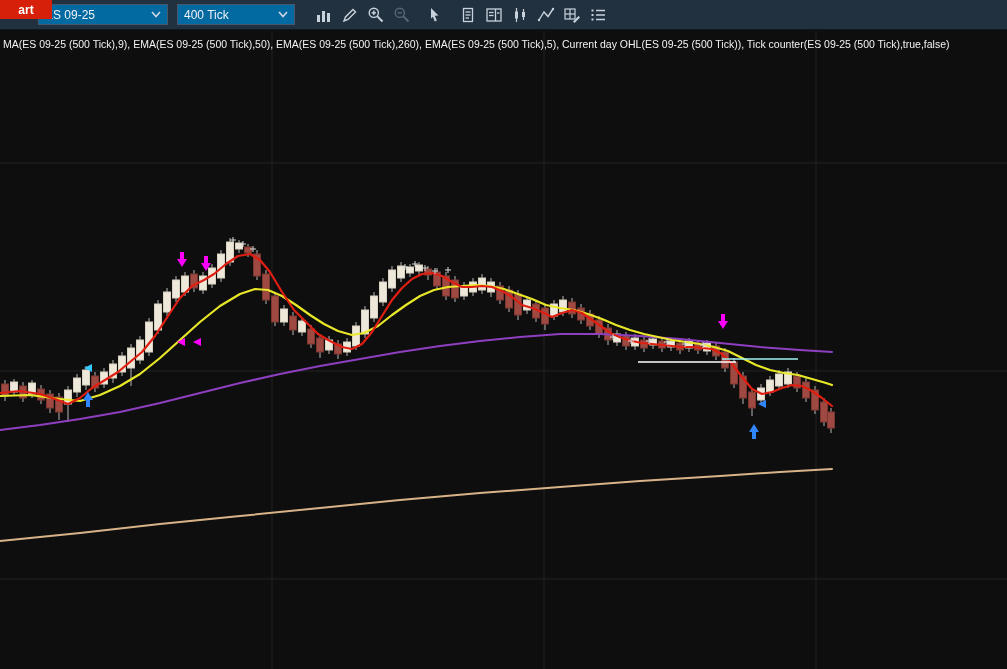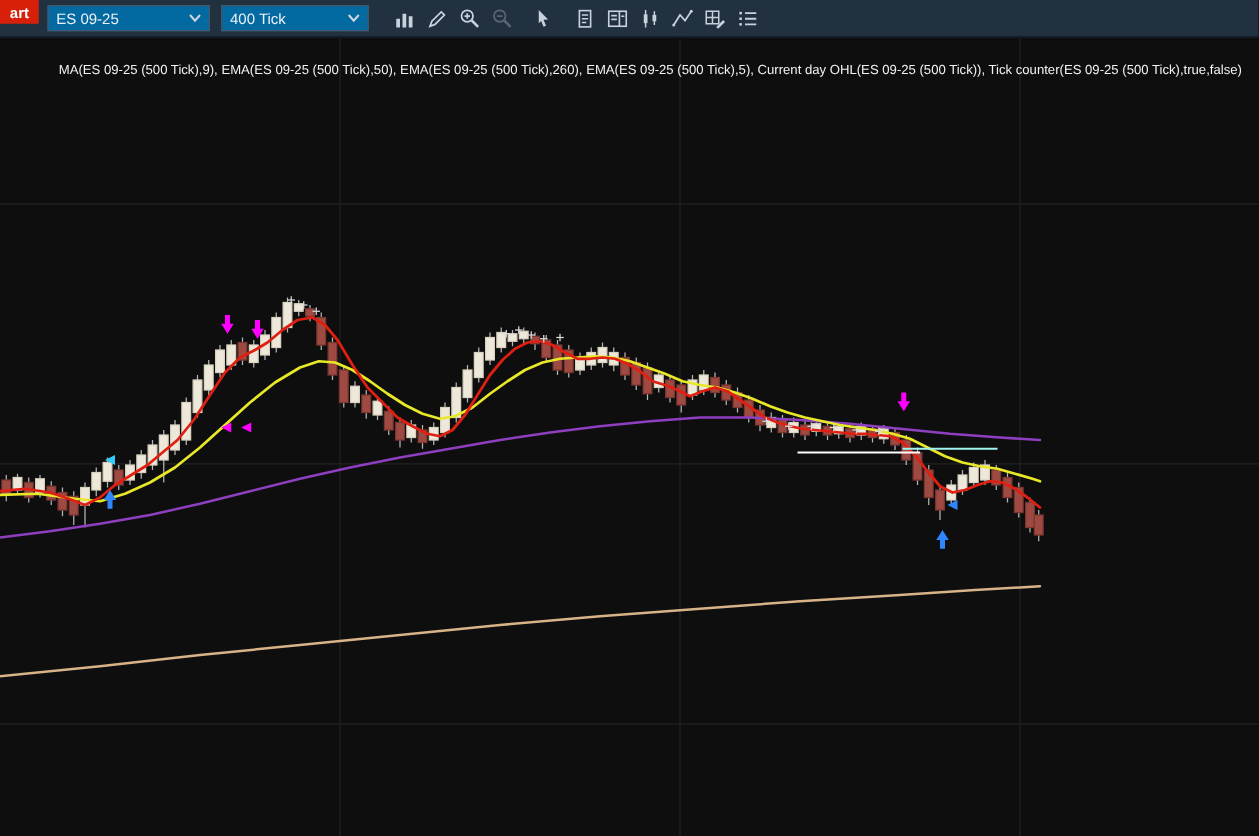--- a/index.html
+++ b/index.html
@@ -1,29 +1,29 @@
 <!DOCTYPE html>
 <html><head>
 <meta charset="utf-8">
 <style>
   html,body{margin:0;padding:0;background:#0e0e0e;font-family:"Liberation Sans",sans-serif;}
   .app{position:relative;width:1007px;height:669px;overflow:hidden;background:#0e0e0e;}
   #chart-svg{position:absolute;left:0;top:0;z-index:1;display:block;}
   .toolbar{position:absolute;left:0;top:0;right:0;height:30px;background:#223140;border-bottom:1px solid #101922;
            display:flex;align-items:center;box-sizing:border-box;padding-left:38px;z-index:3;}
-  .window-tab{position:absolute;left:0;top:0;width:31px;height:19px;background:#d6200a;color:#ffffff;
+  .window-tab{position:absolute;left:0;top:0;width:52px;height:19px;background:#d6200a;color:#ffffff;
               font-size:12px;font-weight:bold;display:flex;align-items:center;justify-content:center;z-index:4;cursor:pointer;}
   .select{height:21px;background:#0369a1;border:1px solid #47586c;color:#eef2f6;font-size:12px;
           display:flex;align-items:center;justify-content:space-between;padding:0 6px;box-sizing:border-box;cursor:pointer;}
   .select.instrument{width:130px;margin-right:9px;}
   .select.interval{width:118px;margin-right:16px;}
   .select .chev{margin-left:6px;display:flex;align-items:center;}
   .icon-btn{width:26px;height:26px;display:flex;align-items:center;justify-content:center;cursor:pointer;border-radius:2px;}
   .gap{width:7px;}
-  .indicator-text{position:absolute;left:3px;top:50px;z-index:2;color:#f2f2f2;font-size:10.5px;white-space:nowrap;letter-spacing:0;margin-left:44px;}
+  .indicator-text{position:absolute;left:3px;top:38px;z-index:2;color:#f2f2f2;font-size:10.5px;white-space:nowrap;letter-spacing:0;}
 </style>
 </head>
 <body>
 
 <div class="app">
 
   <svg id="chart-svg" width="1007" height="669" viewBox="0 0 1007 669">
       <line x1="272" y1="31" x2="272" y2="669" stroke="#232323" stroke-width="1"></line>
       <line x1="544" y1="31" x2="544" y2="669" stroke="#232323" stroke-width="1"></line>
       <line x1="816" y1="31" x2="816" y2="669" stroke="#232323" stroke-width="1"></line>

